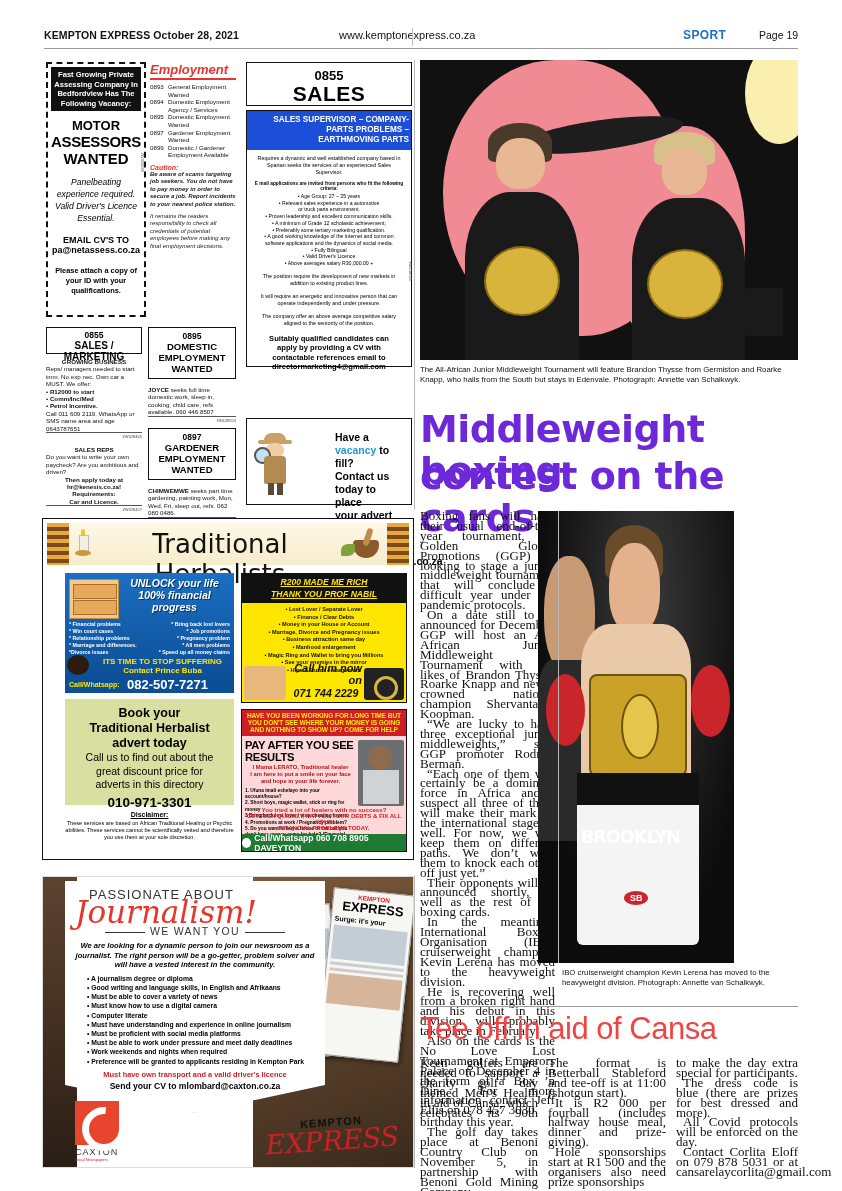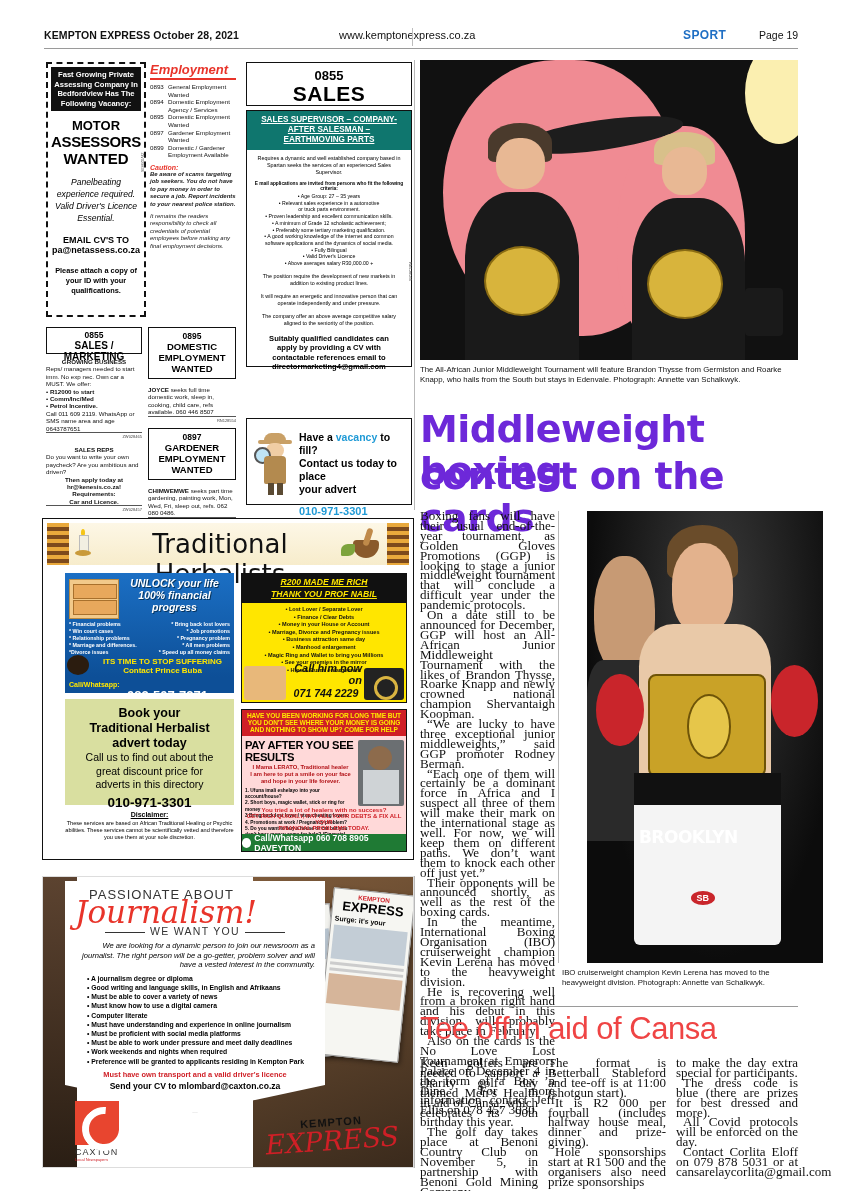--- a/index.html
+++ b/index.html
@@ -29,21 +29,21 @@
   .cls-body{font-size:6.2px;line-height:7.4px;color:#111;}
   .ref{font-size:4px;text-align:right;color:#444;}
   .hr-thin{border-top:1px solid #555;}
 
   .emp-head{color:#e8342a;font-style:italic;font-weight:bold;font-size:13px;}
   .emp-rule{height:2px;background:#e8342a;}
   .caution{color:#e8342a;font-weight:bold;font-style:italic;font-size:7px;}
 
   
   .salesbox{border:1.2px solid #111;}
-  .sales-sub{background:#0f766e;color:#fff;text-align:center;font-weight:bold;text-decoration:underline;}
+  .sales-sub{background:#1d4ed8;color:#fff;text-align:right;font-weight:bold;}
 
   
   .herb-wrap{border:1.5px solid #111;background:#fff;}
   .herb-band{background:linear-gradient(180deg,#fdf7e6 0%,#f7eccb 100%);}
   .herb-title{font-family:"DejaVu Sans",sans-serif;font-size:26px;color:#111;}
   .blue-ad{background:linear-gradient(180deg,#1b6fc4 0%,#0d4f97 100%);color:#fff;}
   .yellow-ad{background:#ffe600;color:#111;}
   .pink-ad{background:#ffd9d9;}
   .olive{background:#d9dfa0;}
   .journ-script{font-family:"DejaVu Serif",serif;font-style:italic;color:#e8342a;}
@@ -182,21 +182,21 @@
   </div>
 
   <div class="box salesbox" style="left:246px;top:62px;width:166px;height:44px;padding-top:5px;text-align:center;">
     <div style="font-size:13px;font-weight:bold;">0855</div>
     <div style="font-size:21px;font-weight:bold;letter-spacing:.5px;line-height:21px;">SALES</div>
   </div>
 
   <div class="box" style="left:246px;top:110px;width:166px;height:257px;border:1.2px solid #111;">
     <div class="sales-sub" style="padding:4px 2px 5px;">
       <div style="font-size:8.2px;line-height:10px;">SALES SUPERVISOR – COMPANY-</div>
-      <div style="font-size:8.2px;line-height:10px;">AFTER SALESMAN –</div>
+      <div style="font-size:8.2px;line-height:10px;">PARTS PROBLEMS –</div>
       <div style="font-size:8.2px;line-height:10px;">EARTHMOVING PARTS</div>
     </div>
     <div class="ctr" style="font-size:5.4px;line-height:7px;margin:5px 6px 0;">Requires a dynamic and well established company based in Spartan seeks the services of an experienced Sales Supervisor.</div>
     <div class="ctr" style="font-size:4.8px;font-weight:bold;margin:5px 3px 2px;">E mail applications are invited from persons who fit the following criteria:</div>
     <div class="ctr" style="font-size:5.2px;line-height:6.7px;margin:0 4px;">
       <div>• Age Group: 27 – 35 years</div>
       <div>• Relevant sales experience in a automotive</div>
       <div>or truck parts environment.</div>
       <div>• Proven leadership and excellent communication skills.</div>
       <div>• A minimum of Grade 12 scholastic achievement;</div>
@@ -212,21 +212,21 @@
     <div class="ctr" style="font-size:5.4px;line-height:7px;margin:6px 7px 0;">The company offer an above average competitive salary aligned to the seniority of the position.</div>
     <div class="ctr" style="margin:7px 6px 0;font-weight:bold;font-size:7.6px;line-height:9.4px;">
       <div>Suitably qualified candidates can</div>
       <div>apply by providing a CV with</div>
       <div>contactable references email to</div>
       <div>directormarketing4@gmail.com</div>
     </div>
     <div style="position:absolute;right:-2px;top:170px;font-size:4px;color:#555;transform:rotate(90deg);transform-origin:right top;">RN128045</div>
   </div>
 
-  <div class="box" style="left:246px;top:418px;width:166px;height:87px;border:1.2px solid #111;">
+  <div class="box" style="left:246px;top:418px;width:166px;height:87px;border:1.2px solid #111;padding-left:36px;">
     <div style="position:absolute;left:5px;top:14px;width:44px;height:62px;">
       <div style="position:absolute;left:12px;top:0;width:22px;height:9px;background:#c9a066;border-radius:9px 9px 2px 2px;"></div>
       <div style="position:absolute;left:6px;top:7px;width:34px;height:4px;background:#c9a066;border-radius:3px;"></div>
       <div style="position:absolute;left:14px;top:10px;width:18px;height:15px;background:#f0cda4;border-radius:8px;"></div>
       <div style="position:absolute;left:2px;top:14px;width:13px;height:13px;border:2px solid #555;border-radius:50%;background:#bfe4f5;"></div>
       <div style="position:absolute;left:12px;top:23px;width:22px;height:28px;background:#b38a4f;border-radius:4px 4px 2px 2px;"></div>
       <div style="position:absolute;left:16px;top:50px;width:6px;height:12px;background:#5a4a33;"></div>
       <div style="position:absolute;left:25px;top:50px;width:6px;height:12px;background:#5a4a33;"></div>
     </div>
     <div style="margin:12px 8px 0 52px;">
@@ -284,21 +284,21 @@
       </div>
       <div style="position:absolute;left:28px;right:2px;top:84px;text-align:center;">
         <div style="font-size:8px;font-weight:bold;color:#ffe600;">ITS TIME TO STOP SUFFERING</div>
         <div style="font-size:8px;font-weight:bold;color:#ffe600;">Contact Prince Buba</div>
       </div>
       <div style="position:absolute;left:2px;top:82px;width:22px;height:20px;background:#2b1c0f;border-radius:50%;"></div>
     </div>
     <div style="position:absolute;left:64px;top:674px;width:0;"></div>
     <div class="box" style="left:22px;top:158px;width:169px;height:16px;background:#0d4f97;">
       <span style="position:absolute;left:4px;top:4px;font-size:7px;font-weight:bold;color:#ffe600;">Call/Whatsapp:</span>
-      <span style="position:absolute;left:62px;top:11px;font-size:13px;font-weight:bold;color:#fff;">082-507-7271</span>
+      <span style="position:absolute;left:62px;top:0;font-size:13px;font-weight:bold;color:#fff;">082-507-7271</span>
     </div>
 
     <div class="box olive" style="left:22px;top:180px;width:169px;height:106px;text-align:center;">
       <div style="font-size:12.5px;font-weight:bold;margin-top:7px;line-height:15px;">Book your</div>
       <div style="font-size:12.5px;font-weight:bold;line-height:15px;">Traditional Herbalist</div>
       <div style="font-size:12.5px;font-weight:bold;line-height:15px;">advert today</div>
       <div style="font-size:10.5px;line-height:13.5px;">Call us to find out about the</div>
       <div style="font-size:10.5px;line-height:13.5px;">great discount price for</div>
       <div style="font-size:10.5px;line-height:13.5px;">adverts in this directory</div>
       <div style="font-size:13.5px;font-weight:bold;margin-top:3px;">010-971-3301</div>
@@ -394,21 +394,21 @@
       <div style="margin:3px;height:3px;background:#ccc;"></div>
       <div style="margin:3px;height:30px;background:#d6b59a;"></div>
     </div>
 
     <div style="position:absolute;left:22px;top:4px;width:240px;background:#fff;padding:6px 10px 22px;box-shadow:0 2px 6px rgba(0,0,0,.35);clip-path:polygon(0 0,100% 0,100% 88%,50% 100%,0 88%);">
       <div style="font-size:13px;letter-spacing:1px;color:#333;margin-left:14px;">PASSIONATE ABOUT</div>
       <div class="journ-script" style="font-size:31px;line-height:30px;margin-top:-5px;">Journalism!</div>
       <div style="text-align:center;font-size:10.5px;letter-spacing:1.3px;color:#333;margin-top:-2px;">
         <span style="display:inline-block;width:40px;height:1px;background:#333;vertical-align:middle;margin-right:5px;"></span><span>WE WANT YOU</span><span style="display:inline-block;width:40px;height:1px;background:#333;vertical-align:middle;margin-left:5px;"></span>
       </div>
-      <div style="font-size:7.6px;line-height:9.6px;font-weight:normal;font-style:italic;text-align:right;margin-top:4px;">We are looking for a dynamic person to join our newsroom as a journalist. The right person will be a go-getter, problem solver and will have a vested interest in the community.</div>
+      <div style="font-size:7.6px;line-height:9.6px;font-weight:bold;font-style:italic;text-align:center;margin-top:4px;">We are looking for a dynamic person to join our newsroom as a journalist. The right person will be a go-getter, problem solver and will have a vested interest in the community.</div>
       <div style="font-size:6.8px;line-height:9.2px;font-weight:bold;margin-top:4px;margin-left:12px;">
         <div>• <span>A journalism degree or diploma</span></div>
         <div>• <span>Good writing and language skills, in English and Afrikaans</span></div>
         <div>• <span>Must be able to cover a variety of news</span></div>
         <div>• <span>Must know how to use a digital camera</span></div>
         <div>• <span>Computer literate</span></div>
         <div>• <span>Must have understanding and experience in online journalism</span></div>
         <div>• <span>Must be proficient with social media platforms</span></div>
         <div>• <span>Must be able to work under pressure and meet daily deadlines</span></div>
         <div>• <span>Work weekends and nights when required</span></div>
@@ -459,21 +459,21 @@
     <p class="first">Boxing fans will have their usual end-of-the-year tournament, as Golden Gloves Promotions (GGP) is looking to stage a junior middleweight tournament that will conclude a difficult year under the pandemic protocols.</p>
     <p>On a date still to be announced for December, GGP will host an All-African Junior Middleweight Tournament with the likes of Brandon Thysse, Roarke Knapp and newly crowned national champion Shervantaigh Koopman.</p>
     <p>“We are lucky to have three exceptional junior middleweights,” said GGP promoter Rodney Berman.</p>
     <p>“Each one of them will certainly be a dominant force in Africa and I suspect all three of them will make their mark on the international stage as well. For now, we will keep them on different paths. We don’t want them to knock each other off just yet.”</p>
     <p>Their opponents will be announced shortly, as well as the rest of the boxing cards.</p>
     <p>In the meantime, International Boxing Organisation (IBO) cruiserweight champion Kevin Lerena has moved to the heavyweight division.</p>
     <p>He is recovering well from a broken right hand and his debut in this division will probably take place in February.</p>
     <p>Also on the cards is the No Love Lost Tournament at Emperors Palace on December 4 in the form of a Box ’n Dine. For more information contact Jeff Ellis on 078 457 3030.</p>
   </div>
 
-  <div class="photo ph2" style="left:587px;top:511px;width:236px;height:452px;">
+  <div class="photo ph2" style="left:538px;top:511px;width:196px;height:452px;">
     <div class="bg"></div>
 
     <div style="position:absolute;left:3%;top:10%;width:26%;height:26%;background:#c79a74;border-radius:46%;"></div>
     <div style="position:absolute;left:0%;top:33%;width:34%;height:40%;background:#2a2a2a;border-radius:20% 20% 0 0;"></div>
 
     <div class="hair" style="left:34%;top:3%;width:30%;height:12%;"></div>
     <div class="face" style="left:36%;top:7%;width:26%;height:20%;"></div>
     <div class="body" style="left:22%;top:25%;width:56%;height:36%;"></div>
     <div class="belt" style="left:26%;top:36%;width:48%;height:22%;">
       <div style="position:absolute;left:32%;top:18%;width:36%;height:62%;background:#e6c64a;border-radius:50%;border:2px solid #6e5408;"></div>

